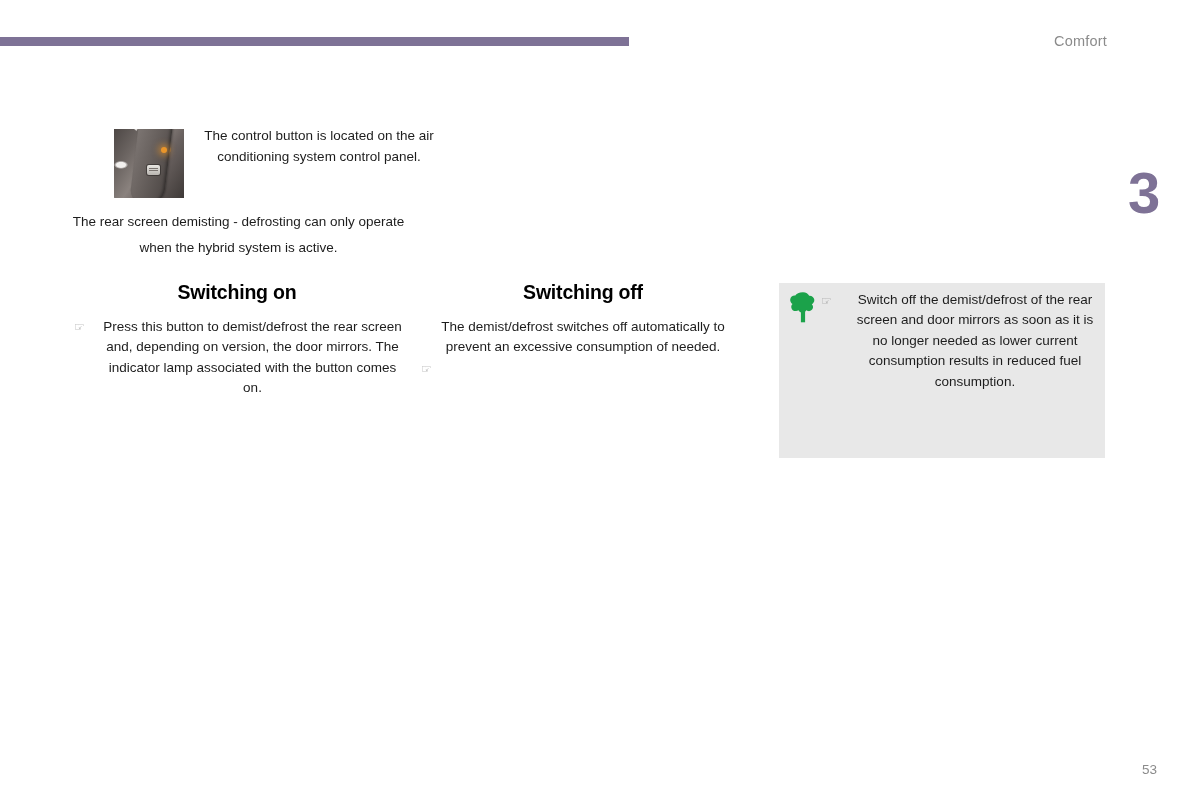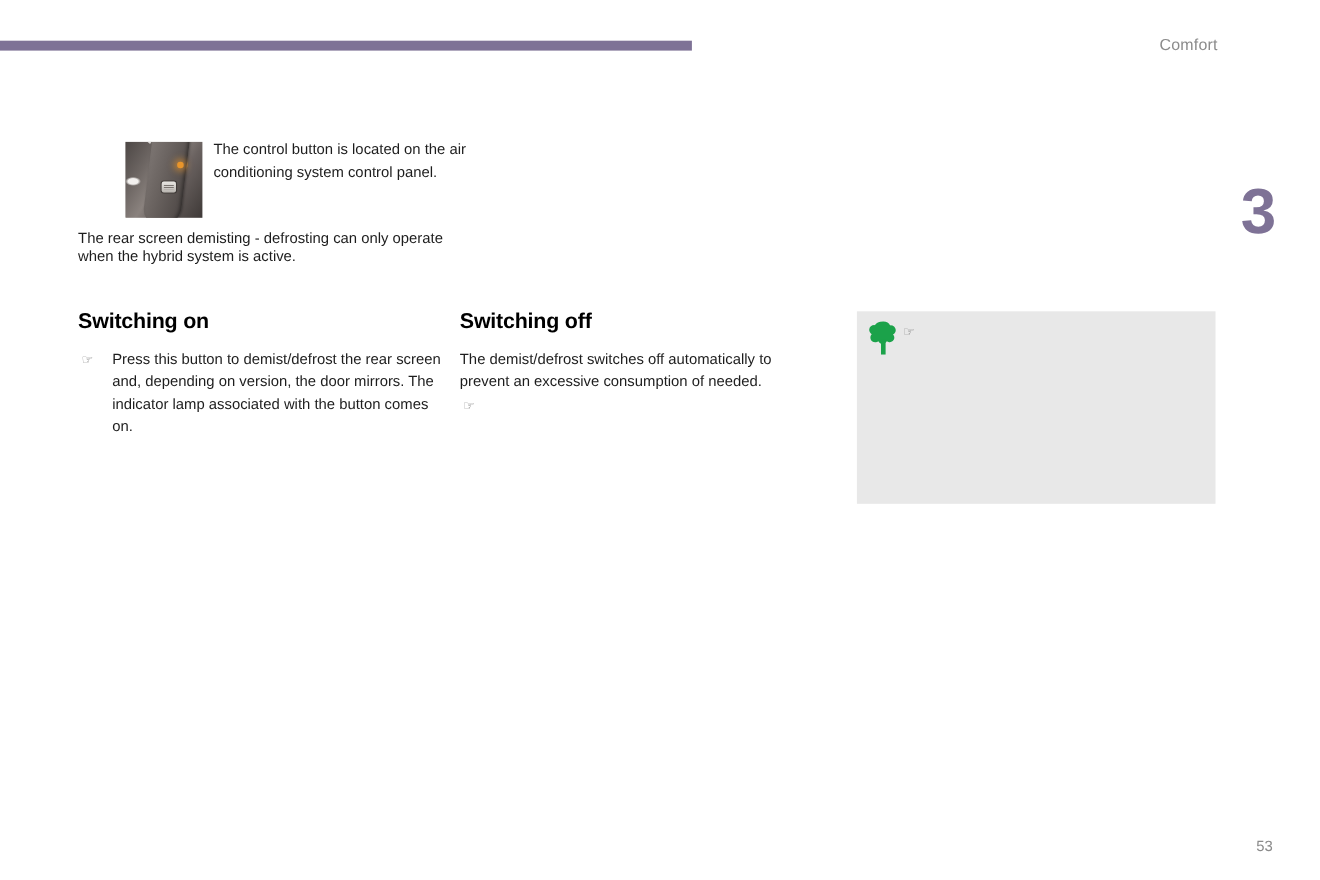--- a/index.html
+++ b/index.html
@@ -13,20 +13,21 @@
     position: relative;
     overflow: hidden;
     font-family: "Liberation Sans", sans-serif;
     -webkit-font-smoothing: antialiased;
   }
 
   .page {
     position: absolute;
     inset: 0;
     background: #ffffff;
+    text-align: center;
   }
 
   
   .header-rule {
     position: absolute;
     left: 0;
     top: 37px;
     width: 629px;
     height: 9px;
     background: #7e7296;
@@ -139,21 +140,21 @@
     font-size: 13.5px;
     line-height: 20.5px;
     color: #1d1d1d;
   }
   .intro-note {
     position: absolute;
     left: 71px;
     top: 209px;
     width: 335px;
     font-size: 13.5px;
-    line-height: 16px;
+    line-height: 26px;
     color: #1d1d1d;
   }
 
   
   .col {
     position: absolute;
     top: 281px;
   }
   .col-left  { left: 71px;  width: 332px; }
   .col-mid   { left: 418px; width: 330px; }
@@ -270,17 +271,18 @@
       <span class="hand">☞</span>
     </div>
   </div>
 
   <div class="eco-box">
     <svg class="eco-tree" viewBox="0 0 30 32">
       <path fill="#1ba24a" d="M15 1.2c3.0 0 5.3 1.5 6.2 3.6 2.6-0.2 4.9 1.6 5.1 4.0 0.2 1.9-0.9 3.6-2.5 4.4 0.9 0.9 1.4 2.1 1.2 3.4-0.3 2.2-2.4 3.8-4.7 3.5-0.8-0.1-1.5-0.4-2.1-0.8-0.7 1.4-2.1 2.3-3.8 2.3-1.7 0-3.2-1.0-3.9-2.4-0.7 0.5-1.5 0.8-2.4 0.9-2.4 0.2-4.5-1.4-4.8-3.7-0.2-1.3 0.3-2.6 1.2-3.5C3.0 11.9 2.0 10.2 2.2 8.4 2.5 6.0 4.8 4.3 7.3 4.6 8.4 2.5 11.0 1.2 15 1.2z"></path>
       <rect fill="#1ba24a" x="12.9" y="18" width="4.2" height="13.3"></rect>
     </svg>
     <span class="eco-hand">☞</span>
+    <div class="eco-text">Switch off the demist/defrost of the rear screen and door mirrors as soon as it is no longer needed as lower current consumption results in reduced fuel consumption.</div>
   </div>
 
   <div class="page-number">53</div>
 
 </div>
 
 </body></html>

